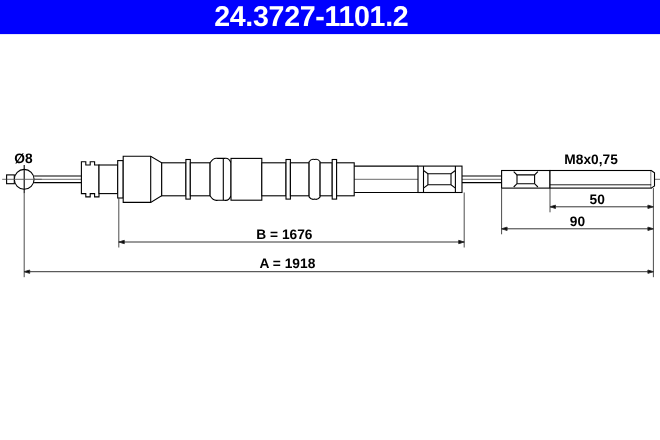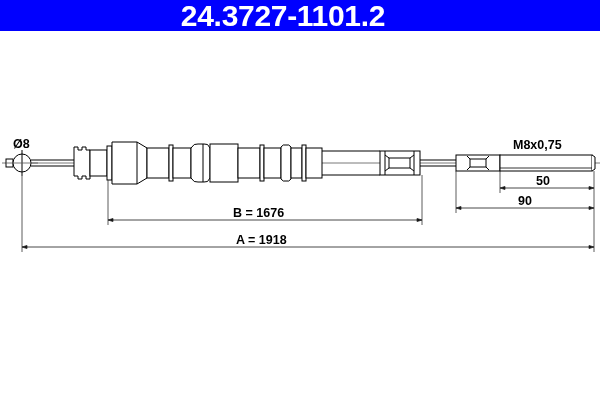--- a/index.html
+++ b/index.html
@@ -1,18 +1,18 @@
 <!DOCTYPE html>
 <html><head>
   <meta charset="utf-8">
   <style>
     html, body { margin: 0; padding: 0; background: #ffffff; }
     body { width: 600px; height: 400px; position: relative; overflow: hidden; font-family: "Liberation Sans", sans-serif; }
     .header { position: absolute; left: 0; top: 0; width: 600px; height: 31px; background: #0000ff; display: flex; align-items: center; justify-content: center; }
-    .header span { color: #ffffff; font-weight: bold; font-size: 30px; letter-spacing: -0.3px; }
+    .header span { color: #ffffff; font-weight: bold; font-size: 26px; letter-spacing: -0.3px; }
     .header .part { margin-right: 34px; }
     svg.drawing { position: absolute; left: 0; top: 0; }
     .lbl { font-family: "Liberation Sans", sans-serif; font-weight: bold; font-size: 12.5px; fill: #000; }
   </style>
 </head>
 <body>
 
 <div class="header">
   <span class="part">24.3727-1101.2</span>
 </div>

